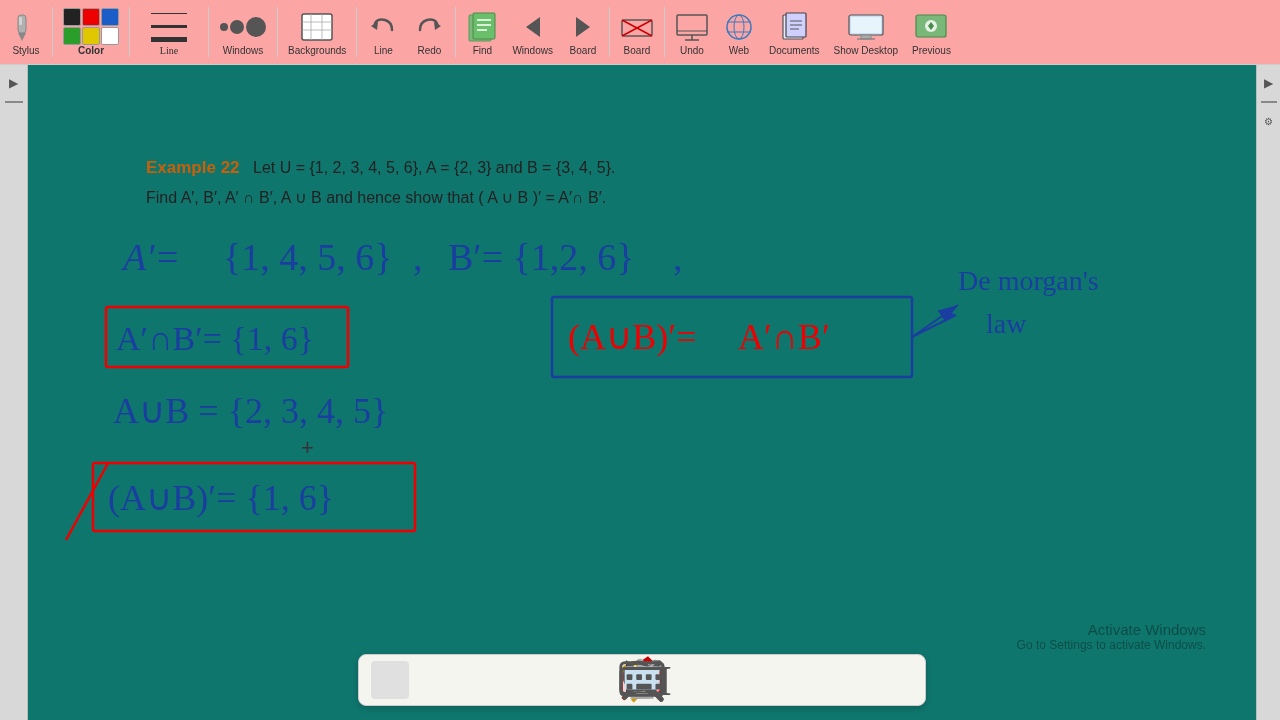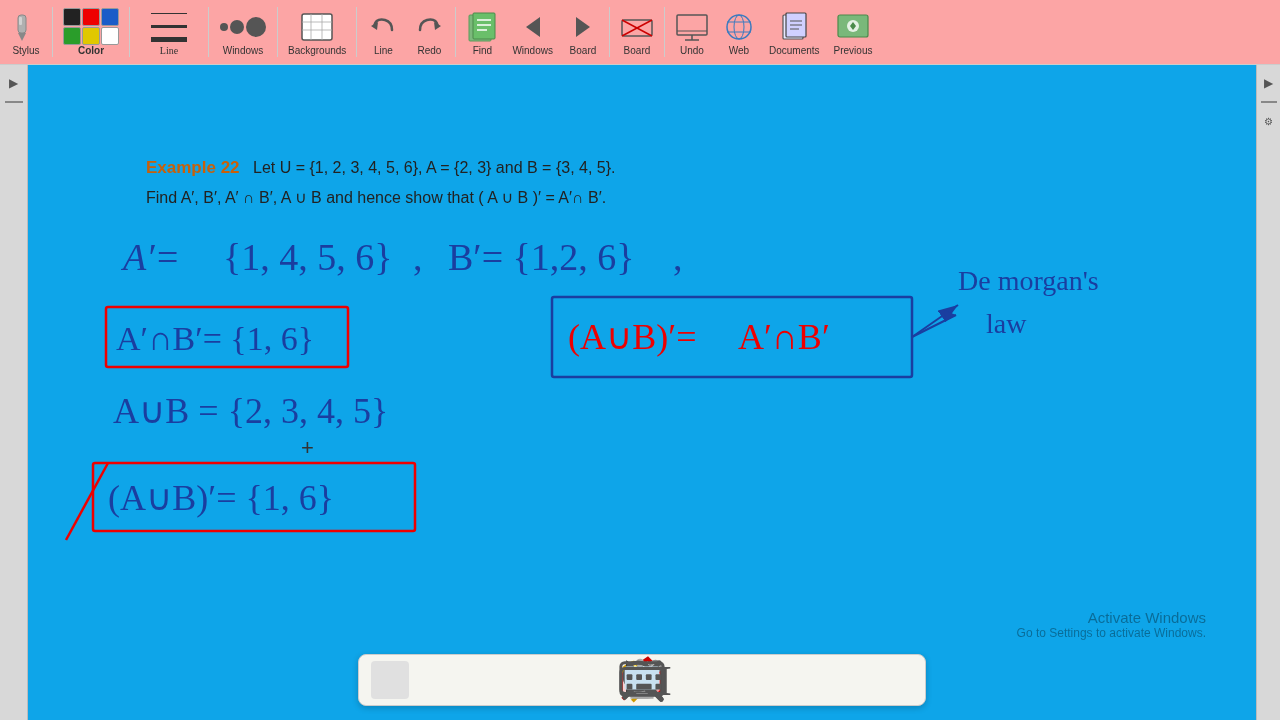--- a/index.html
+++ b/index.html
@@ -112,21 +112,21 @@
       display: flex;
       flex-direction: column;
       align-items: center;
       padding-top: 8px;
       gap: 6px;
     }
 
     
     #canvas {
       flex: 1;
-      background: #0ea5e9;
+      background: #0f766e;
       position: relative;
       overflow: hidden;
     }
 
     
     #canvas svg {
       position: absolute;
       top: 0;
       left: 0;
       width: 100%;
@@ -156,21 +156,21 @@
       align-items: center;
       justify-content: center;
       border-radius: 4px;
       cursor: pointer;
     }
     .bottom-tool-active { background: #e0e0e0; }
 
     
     #activate-windows {
       position: absolute;
-      bottom: 80px;
+      bottom: 68px;
       right: 50px;
       color: rgba(0,0,0,0.35);
       font-size: 14px;
       text-align: right;
       pointer-events: none;
     }
     #activate-windows .aw-title { font-size: 15px; }
     #activate-windows .aw-sub { font-size: 12px; margin-left: 32px; }
 
     
@@ -361,20 +361,31 @@
         <rect x="6" y="4" width="20" height="24" rx="1" fill="#e8e8ff" stroke="#555" stroke-width="1.2"></rect>
         <rect x="9" y="2" width="20" height="24" rx="1" fill="#d0d0ff" stroke="#444" stroke-width="1.2"></rect>
         <line x1="13" y1="10" x2="25" y2="10" stroke="#555" stroke-width="1"></line>
         <line x1="13" y1="14" x2="25" y2="14" stroke="#555" stroke-width="1"></line>
         <line x1="13" y1="18" x2="22" y2="18" stroke="#555" stroke-width="1"></line>
       </svg>
     </div>
     <span class="label">Documents</span>
   </div>
 
+  <div class="tool-group" style="min-width:60px;">
+    <div class="icon-area">
+      <svg width="38" height="30" viewBox="0 0 38 30">
+        <rect x="2" y="3" width="34" height="20" rx="2" fill="#c8e0f8" stroke="#555" stroke-width="1.2"></rect>
+        <rect x="14" y="23" x2="24" width="10" height="4" fill="#aaa" stroke="#888" stroke-width="1"></rect>
+        <line x1="10" y1="27" x2="28" y2="27" stroke="#888" stroke-width="1.5"></line>
+        <rect x="4" y="5" width="30" height="16" rx="1" fill="#e8f4fc" stroke="none"></rect>
+      </svg>
+    </div>
+    <span class="label">Show Desktop</span>
+  </div>
 
   <div class="tool-group">
     <div class="icon-area">
       <svg width="34" height="30" viewBox="0 0 34 30">
         <rect x="2" y="3" width="30" height="22" rx="2" fill="#7ab87a" stroke="#4a8a4a" stroke-width="1.2"></rect>
         <circle cx="17" cy="14" r="6" fill="#fff" opacity="0.8"></circle>
         <path d="M14 14 L17 10 L20 14 L17 18 Z" fill="#4a8a4a"></path>
       </svg>
     </div>
     <span class="label">Previous</span>

